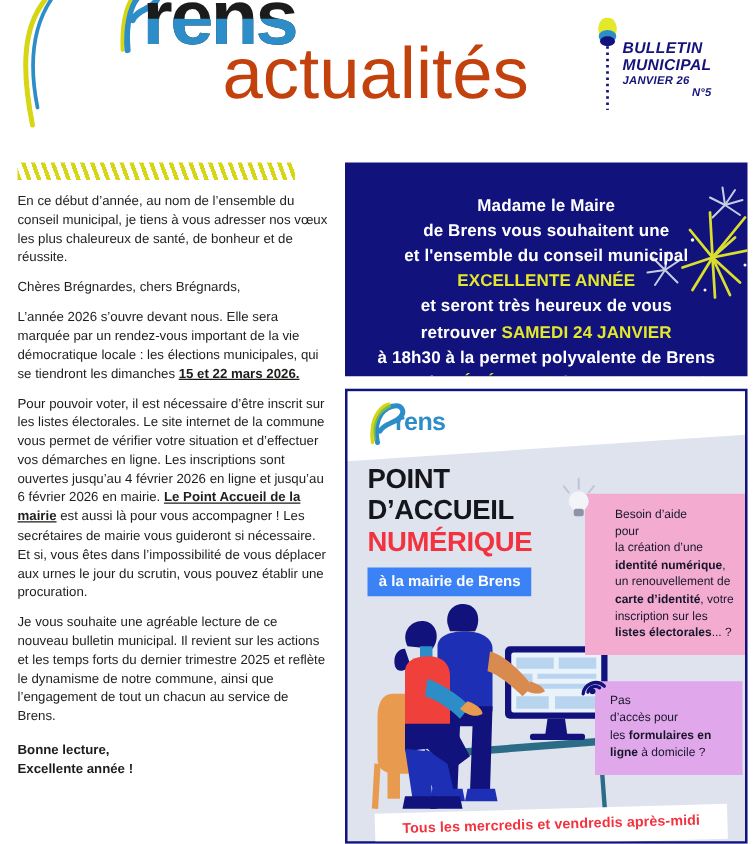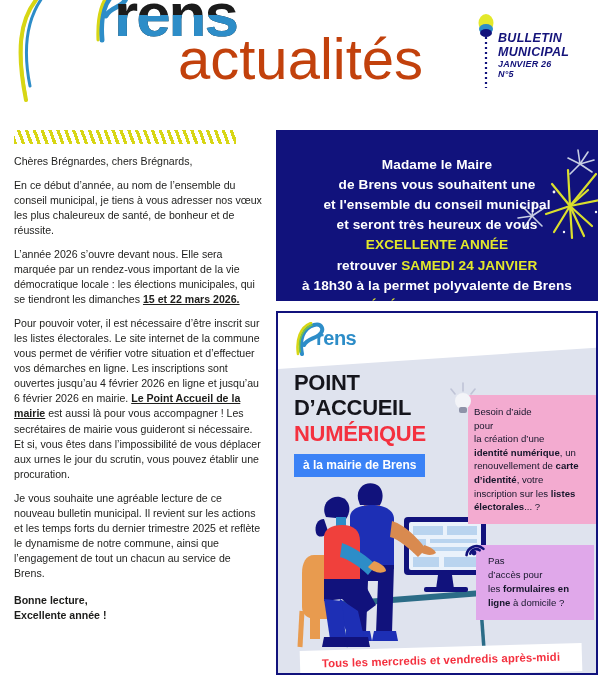--- a/index.html
+++ b/index.html
@@ -87,21 +87,21 @@
     left: 498px;
     top: 32px;
     color: #14137a;
     font-style: italic;
     font-weight: 700;
     line-height: 1.08;
   }
   .bulletin-txt .l1 { font-size: 12.5px; letter-spacing: 0.3px; display:block; }
   .bulletin-txt .l2 { font-size: 12.5px; letter-spacing: 0.3px; display:block; }
   .bulletin-txt .l3 { font-size: 9px;  letter-spacing: 0.2px; display:block; margin-top:1px;}
-  .bulletin-txt .l4 { font-size: 9px;  letter-spacing: 0.2px; display:block; }
+  .bulletin-txt .l4 { font-size: 9px;  letter-spacing: 0.2px; display:block;text-align:right; }
 
   
   .columns {
     position: absolute;
     top: 112px;
     left: 0;
     width: 604px;
     height: 563px;
   }
 
@@ -245,21 +245,21 @@
     letter-spacing: 0px;
   }
 
   
   .pink-box {
     position: absolute;
     right: 0px;
     top: 82px;
     width: 128px;
     background: #f3abd0;
-    padding: 10px 8px 10px 6px;
+    padding: 10px 8px 10px 24px;
     box-sizing: border-box;
     z-index: 6;
   }
   .pink-box .pb-text {
     font-size: 9.6px;
     line-height: 1.42;
     color: #16162b;
   }
   .pink-box .pb-text b { font-weight: 700; }
   .bulb {
@@ -360,22 +360,22 @@
     <span class="l3">JANVIER 26</span>
     <span class="l4">N°5</span>
   </div>
 </div>
 
 <div class="columns">
 
   <div class="left-col">
     <div class="hatch"></div>
     <div class="edito">
+      <p>En ce début d’année, au nom de l’ensemble du conseil municipal, je tiens à vous adresser nos vœux les plus chaleureux de santé, de bonheur et de réussite.</p>
       <p>Chères Brégnardes, chers Brégnards,</p>
-      <p>En ce début d’année, au nom de l’ensemble du conseil municipal, je tiens à vous adresser nos vœux les plus chaleureux de santé, de bonheur et de réussite.</p>
       <p><span>L’année 2026 s’ouvre devant nous. Elle sera marquée par un rendez-vous important de la vie démocratique locale : les élections municipales, qui se tiendront les dimanches </span><b>15 et 22 mars 2026.</b></p>
       <p><span>Pour pouvoir voter, il est nécessaire d’être inscrit sur les listes électorales. Le site internet de la commune vous permet de vérifier votre situation et d’effectuer vos démarches en ligne. Les inscriptions sont ouvertes jusqu’au 4 février 2026 en ligne et jusqu’au 6 février 2026 en mairie. </span><b>Le Point Accueil de la mairie</b><span> est aussi là pour vous accompagner ! Les secrétaires de mairie vous guideront si nécessaire. Et si, vous êtes dans l’impossibilité de vous déplacer aux urnes le jour du scrutin, vous pouvez établir une procuration.</span></p>
       <p>Je vous souhaite une agréable lecture de ce nouveau bulletin municipal. Il revient sur les actions et les temps forts du dernier trimestre 2025 et reflète le dynamisme de notre commune, ainsi que l’engagement de tout un chacun au service de Brens.</p>
       <p class="signoff">
         <span>Bonne lecture,</span>
         <span>Excellente année !</span>
       </p>
     </div>
   </div>
 
@@ -412,22 +412,22 @@
         <g fill="#ffffff">
           <circle cx="46" cy="52" r="1.4"></circle>
             <circle cx="88" cy="72" r="1.2"></circle>
             <circle cx="56" cy="92" r="1.2"></circle>
         </g>
       </svg>
       <div class="greeting-lines">
         <span class="ln">Madame le Maire</span>
         <span class="ln">de Brens vous souhaitent une</span>
         <span class="ln">et l'ensemble du conseil municipal</span>
+        <span class="ln hl">EXCELLENTE ANNÉE</span>
         <span class="ln">et seront très heureux de vous</span>
-        <span class="ln hl">EXCELLENTE ANNÉE</span>
         <span class="ln"><span>retrouver </span><span class="hl">SAMEDI 24 JANVIER</span></span>
         <span class="ln">à 18h30 à la permet polyvalente de Brens</span>
         <span class="ln"><span>pour la </span><span class="hl">CÉRÉMONIE des VOEUX 2026</span><span> !</span></span>
       </div>
     </div>
 
     <div class="poster">
       <div class="poster-white-top"></div>
 
       <svg class="poster-logo" viewBox="0 0 84 34">

